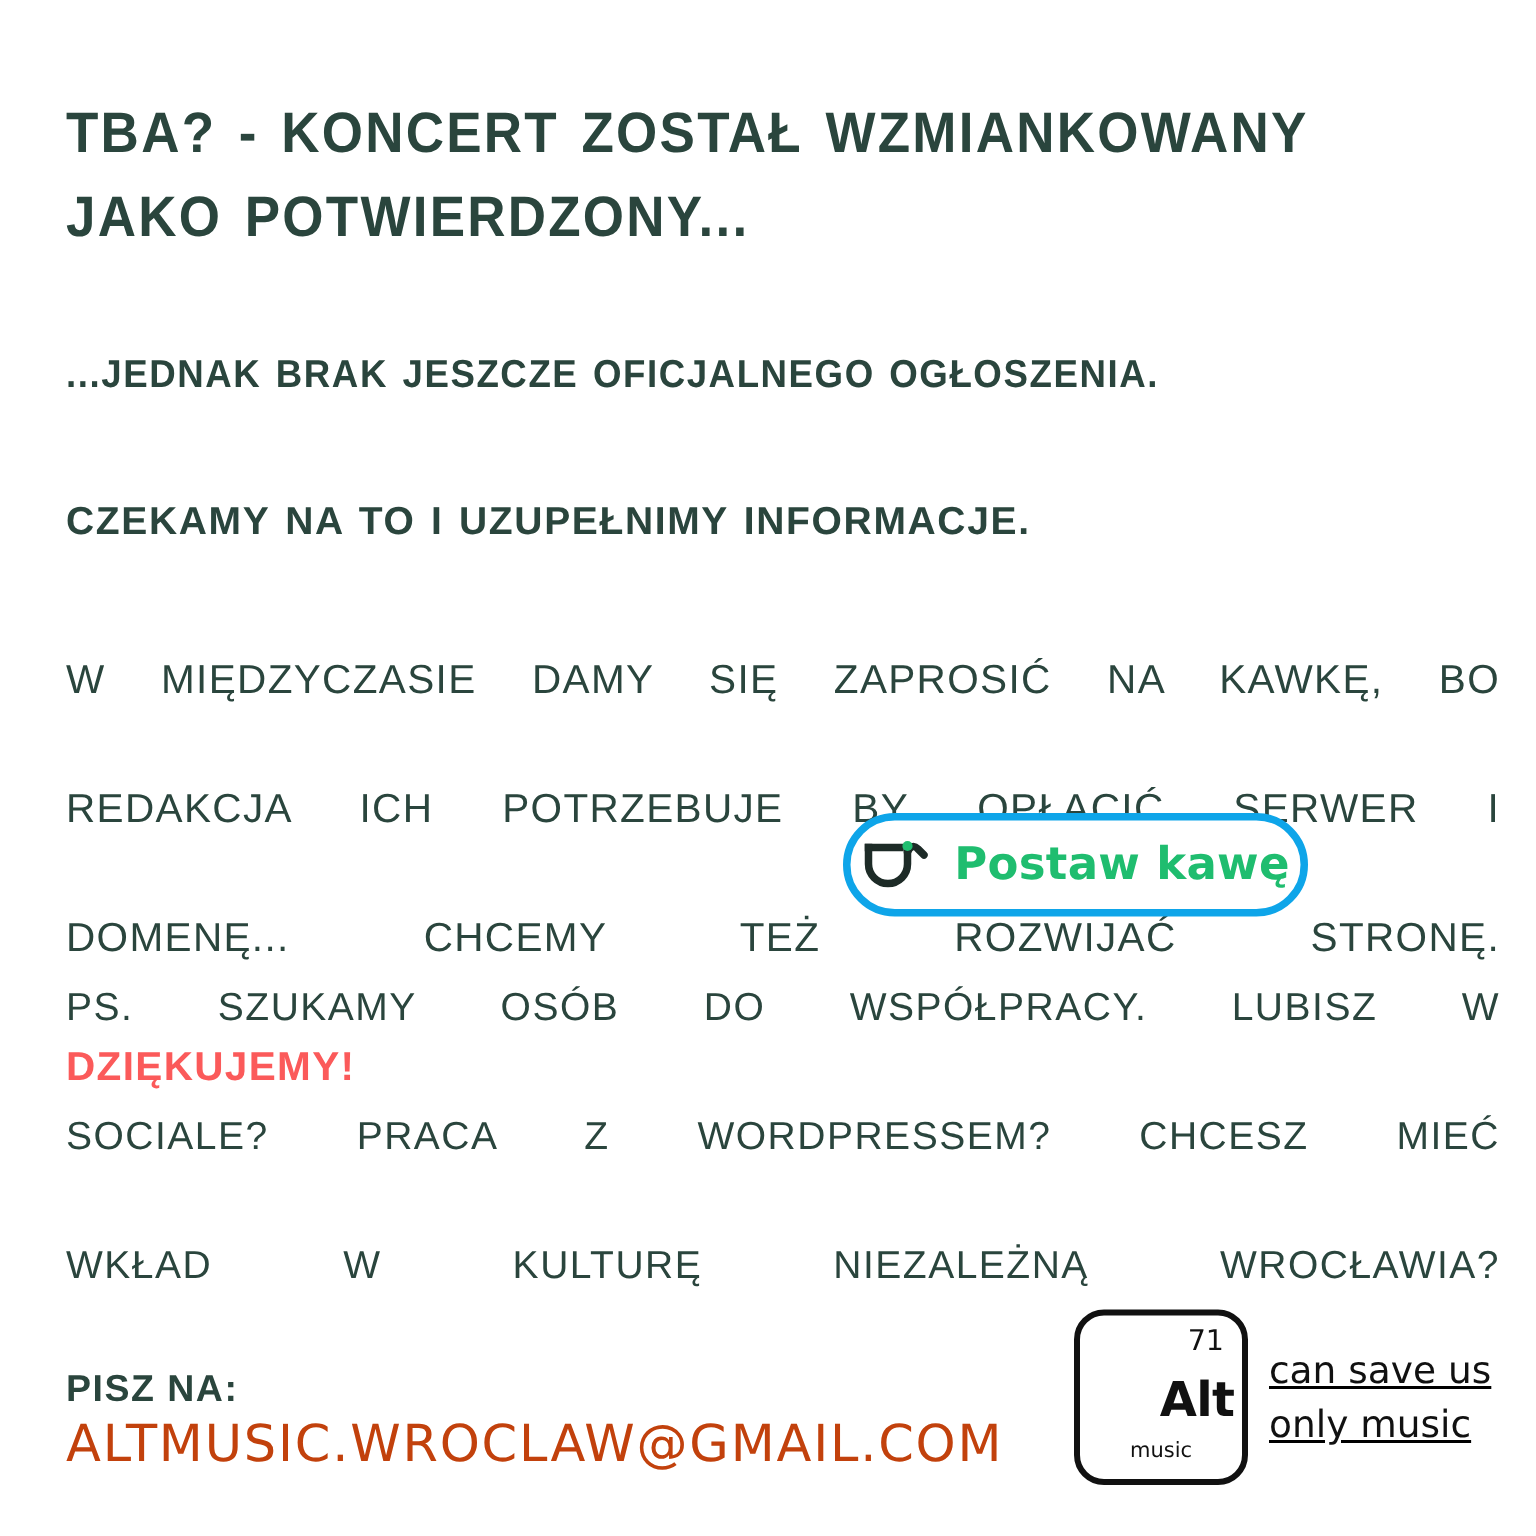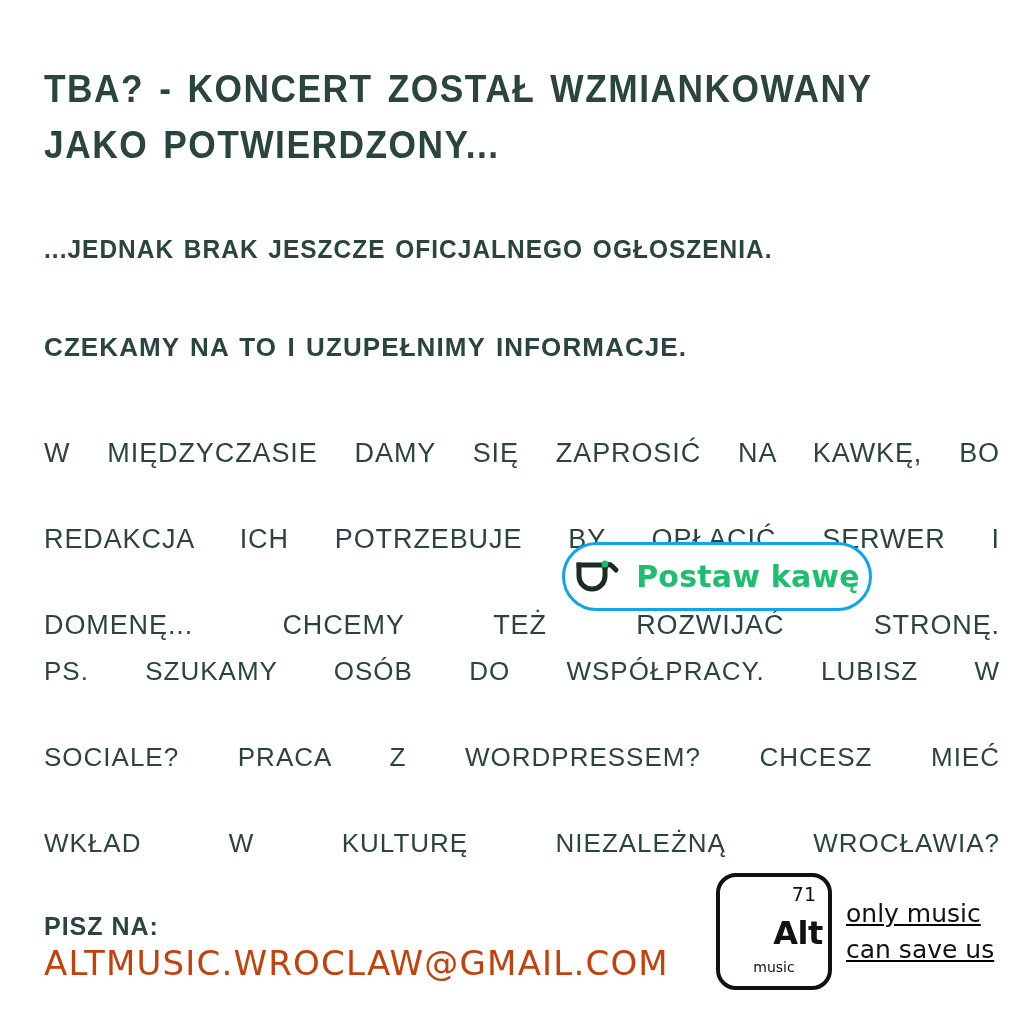--- a/index.html
+++ b/index.html
@@ -104,21 +104,21 @@
     letter-spacing: 0.9px;
   }
 
   
   .bmc-btn {
     position: absolute;
     left: 562px;
     top: 542px;
     width: 310px;
     height: 69px;
-    border: 3px solid #0ea5e9;
+    border: 5px solid #0ea5e9;
     border-radius: 36px;
     background: #ffffff;
     display: flex;
     align-items: center;
     justify-content: center;
     gap: 14px;
     box-sizing: border-box;
     cursor: pointer;
     text-decoration: none;
   }
@@ -267,20 +267,21 @@
   <h1 class="headline">TBA? - Koncert został wzmiankowany jako potwierdzony...</h1>
 
   <p class="sub-a">...jednak brak jeszcze oficjalnego ogłoszenia.</p>
 
   <p class="sub-b">Czekamy na to i uzupełnimy informacje.</p>
 
   <div class="body-block">
     <span class="body-line force-justify">W międzyczasie damy się zaprosić na kawkę, bo</span>
     <span class="body-line force-justify">redakcja ich potrzebuje by opłacić serwer i</span>
     <span class="body-line force-justify">domenę... Chcemy też rozwijać stronę.</span>
+    <span class="body-line thanks">Dziękujemy!</span>
   </div>
 
   <a class="bmc-btn" href="#">
     <span class="bmc-icon">
       <svg viewBox="0 0 48 36" width="48" height="36" xmlns="http://www.w3.org/2000/svg" aria-hidden="true">
         <path d="M5 6 H26" fill="none" stroke="#1d2b27" stroke-width="5" stroke-linecap="square"></path>
         <path d="M5 6 V17 a13 13 0 0 0 26 0 V9" fill="none" stroke="#1d2b27" stroke-width="5" stroke-linecap="square" stroke-linejoin="miter"></path>
         <path d="M31 9 q3 -6 7 -2 l4 4" fill="none" stroke="#1d2b27" stroke-width="5" stroke-linecap="round" stroke-linejoin="round"></path>
         <circle cx="31" cy="5" r="3.4" fill="#1fbd6f"></circle>
       </svg>
@@ -299,18 +300,18 @@
     <a class="contact-mail" href="#">altmusic.wroclaw@gmail.com</a>
   </div>
 
   <div class="logo-wrap">
     <div class="logo-box">
       <span class="logo-num">71</span>
       <span class="logo-sym">Alt</span>
       <span class="logo-sub">music</span>
     </div>
     <div class="tagline">
+      <span>can save us</span>
       <span>only music</span>
-      <span>can save us</span>
     </div>
   </div>
 
 </div>
 
 </body></html>

